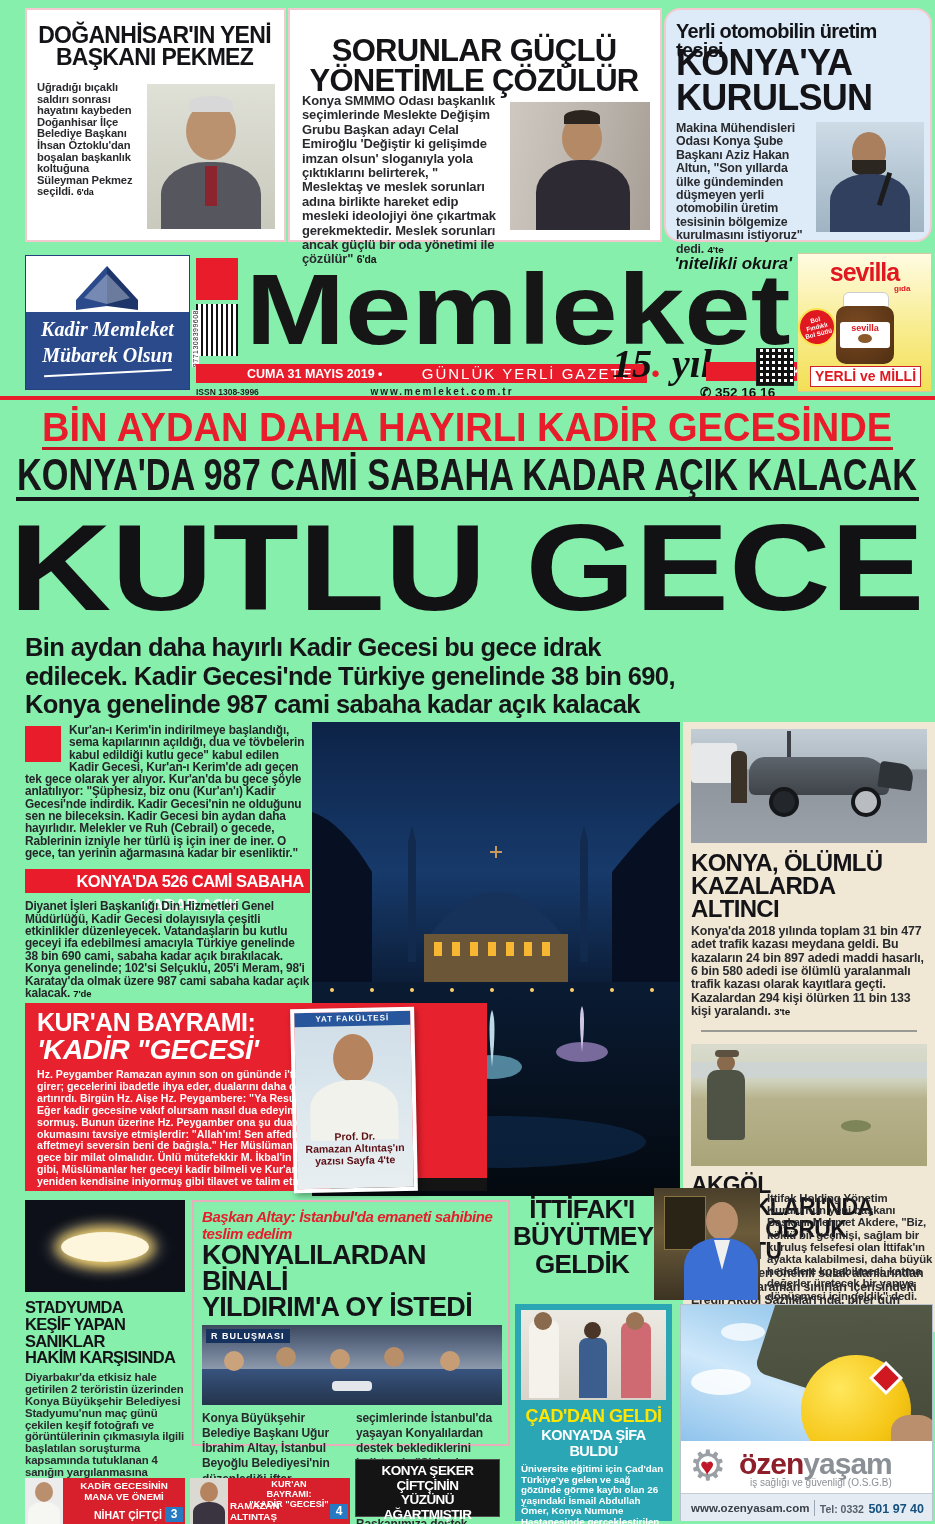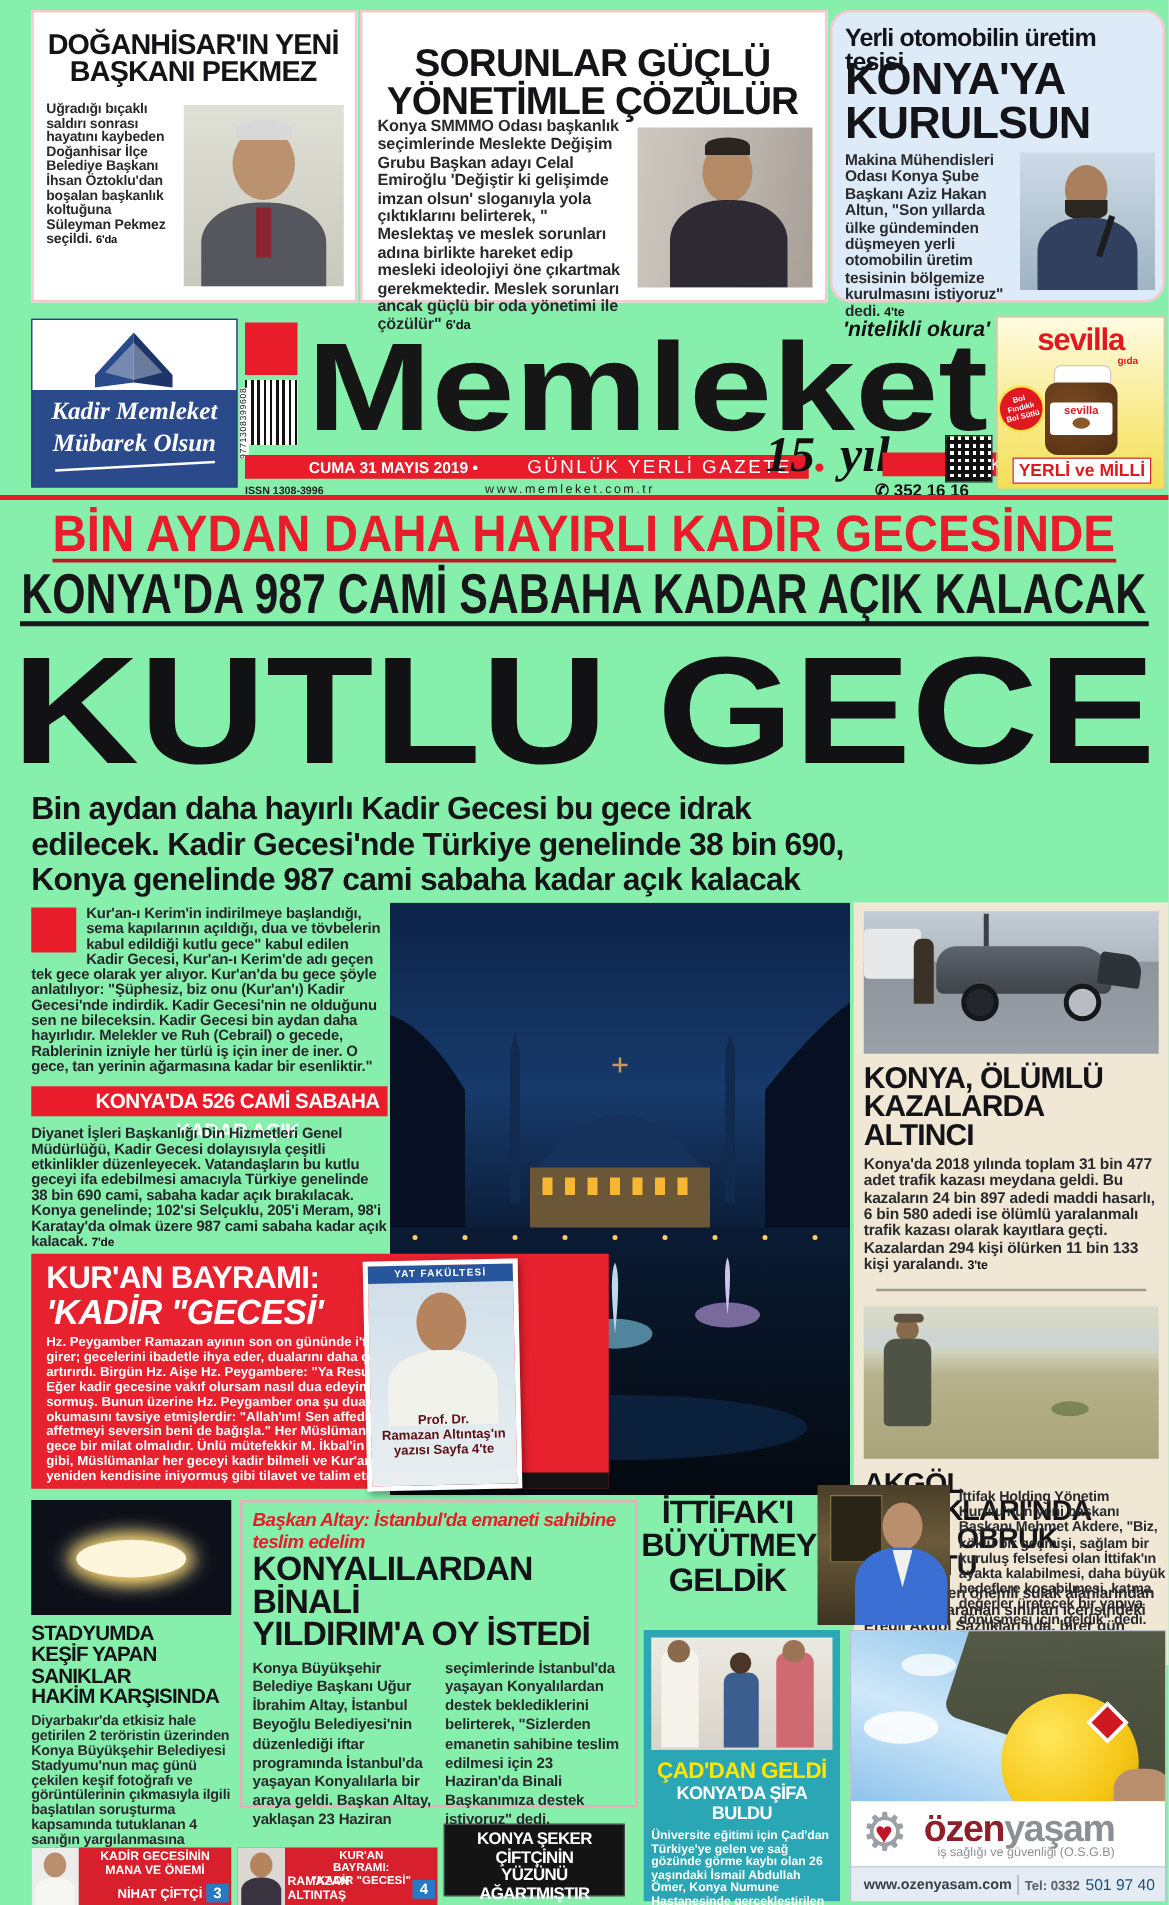--- a/index.html
+++ b/index.html
@@ -91,21 +91,21 @@
     <text x="276" y="92" text-anchor="middle" font-size="100" font-weight="900" fill="#161616" textLength="545" lengthAdjust="spacingAndGlyphs">Memleket</text>
   </svg>
 
   <div class="a" style="left:600px;top:254px;width:192px;text-align:right;font-style:italic;font-weight:bold;font-size:17px;color:#111;">'nitelikli okura'</div>
 
   <div class="a rbar" style="left:196px;top:364px;width:406px;height:19px;display:flex;align-items:center;">
     <span style="font-weight:bold;font-size:12.5px;padding-left:6px;white-space:nowrap;">CUMA 31 MAYIS 2019 •</span>
     <span style="font-size:15px;letter-spacing:2px;margin:0 auto;white-space:nowrap;padding-left:26px;">GÜNLÜK YERLİ GAZETE</span>
   </div>
   <div class="a" style="left:196px;top:387px;font-size:8.5px;color:#222;font-weight:bold;">ISSN 1308-3996</div>
-  <div class="a" style="left:336px;top:386px;width:240px;text-align:center;font-size:10px;font-weight:normal;letter-spacing:2px;color:#222;">www.memleket.com.tr</div>
+  <div class="a" style="left:322px;top:386px;width:240px;text-align:center;font-size:10px;font-weight:bold;letter-spacing:2px;color:#222;">www.memleket.com.tr</div>
 
   <div class="a serif" style="left:612px;top:340px;font-style:italic;font-weight:bold;font-size:40px;color:#111;">
     <span>15</span><span style="color:#e81c2a;">.</span> <span>yıl</span>
   </div>
 
   <div class="a rbar center" style="left:706px;top:362px;width:86px;height:19px;line-height:19px;font-weight:bold;font-size:13px;">75 Krş</div>
   <div class="a" style="left:700px;top:384px;font-weight:bold;font-size:13.5px;color:#111;">
     <span>✆</span>
     <span>352 16 16</span>
   </div>
@@ -272,20 +272,30 @@
     <div class="body" style="margin-top:6px;font-size:11.4px;line-height:11.8px;font-weight:bold;color:#2a2a2e;">
       <span>Diyarbakır'da etkisiz hale getirilen 2 teröristin üzerinden Konya Büyükşehir Belediyesi Stadyumu'nun maç günü çekilen keşif fotoğrafı ve görüntülerinin çıkmasıyla ilgili başlatılan soruşturma kapsamında tutuklanan 4 sanığın yargılanmasına başlandı.</span>
       <span class="ref">3'te</span>
     </div>
   </div>
 
   <div class="a" style="left:192px;top:1200px;width:318px;height:246px;border:2px solid #e9aebc;box-sizing:border-box;padding:6px 8px;">
     <div style="color:#e81c2a;font-style:italic;font-weight:bold;font-size:15px;letter-spacing:-0.4px;">Başkan Altay: İstanbul'da emaneti sahibine teslim edelim</div>
     <div class="bt pl" style="font-size:27px;margin-top:1px;">KONYALILARDAN BİNALİ
 YILDIRIM'A OY İSTEDİ</div>
+    <div class="photo" style="position:relative;width:300px;height:80px;background:linear-gradient(180deg,#3c485e 0%,#66758d 30%,#8d99ab 55%,#5d6878 100%);margin-top:4px;">
+      <div class="a" style="left:4px;top:4px;padding:2px 5px;background:#16325e;color:#fff;font-weight:bold;font-size:9px;letter-spacing:1px;">R BULUŞMASI</div>
+      <div class="a" style="left:0px;top:44px;width:300px;height:36px;background:linear-gradient(180deg,#37537e,#24344c);"></div>
+      <div class="a" style="left:22px;top:26px;width:20px;height:20px;border-radius:50%;background:#caa27c;"></div>
+      <div class="a" style="left:74px;top:22px;width:20px;height:20px;border-radius:50%;background:#b8906a;"></div>
+      <div class="a" style="left:128px;top:24px;width:20px;height:20px;border-radius:50%;background:#c59b74;"></div>
+      <div class="a" style="left:182px;top:22px;width:20px;height:20px;border-radius:50%;background:#b98f6a;"></div>
+      <div class="a" style="left:238px;top:26px;width:20px;height:20px;border-radius:50%;background:#c79d76;"></div>
+      <div class="a" style="left:130px;top:56px;width:40px;height:10px;border-radius:4px;background:#e3e7ec;"></div>
+    </div>
     <div class="body" style="margin-top:6px;font-size:12px;line-height:15.2px;font-weight:bold;color:#2a2a2e;column-count:2;column-gap:10px;">
       <span>Konya Büyükşehir Belediye Başkanı Uğur İbrahim Altay, İstanbul Beyoğlu Belediyesi'nin düzenlediği iftar programında İstanbul'da yaşayan Konyalılarla bir araya geldi. Başkan Altay, yaklaşan 23 Haziran seçimlerinde İstanbul'da yaşayan Konyalılardan destek beklediklerini belirterek, "Sizlerden emanetin sahibine teslim edilmesi için 23 Haziran'da Binali Başkanımıza destek istiyoruz" dedi.</span>
       
     </div>
   </div>
 
   <div class="a bt pl center" style="left:513px;top:1196px;width:138px;font-size:26px;line-height:1.05;">İTTİFAK'I
 BÜYÜTMEYE
 GELDİK</div>
   <div class="photo" style="left:654px;top:1188px;width:106px;height:112px;background:linear-gradient(180deg,#4a3f2a 0%,#6b5b3a 40%,#3c3322 100%);">
@@ -333,21 +343,21 @@
       <span style="margin-left:6px;">
         <span style="font-size:30px;font-weight:900;color:#8e1f2a;letter-spacing:-1px;">özen</span><span style="font-size:30px;font-weight:bold;color:#8b9096;letter-spacing:-1px;">yaşam</span>
         <div style="font-size:10px;color:#8b9096;text-align:right;margin-top:-4px;">iş sağlığı ve güvenliği (O.S.G.B)</div>
       </span>
     </div>
     <div class="a" style="left:0;top:188px;width:251px;height:27px;background:#e4ebf2;display:flex;align-items:center;justify-content:space-between;border-top:1px solid #c2ccd6;">
       <span style="font-size:11.5px;font-weight:bold;color:#3a4048;padding-left:10px;">www.ozenyasam.com</span>
       <span style="width:1px;height:16px;background:#9aa6b2;"></span>
       <span style="padding-right:8px;">
         <span style="font-size:10.5px;color:#56606a;font-weight:bold;">Tel: 0332</span>
-        <span style="font-size:12.5px;color:#16507e;font-weight:400;">501 97 40</span>
+        <span style="font-size:12.5px;color:#16507e;font-weight:700;">501 97 40</span>
       </span>
     </div>
   </div>
 
   <div class="a" style="left:25px;top:1478px;width:160px;height:46px;background:#d8202c;">
     <div class="photo" style="left:0;top:0;width:38px;height:46px;background:#ececec;">
       <div class="head" style="left:10px;top:4px;width:18px;height:20px;background:#b98f6e;"></div>
       <div class="shou" style="left:3px;top:24px;width:32px;height:22px;background:#f6f6f2;"></div>
     </div>
     <div class="a pl center" style="left:40px;top:3px;width:118px;font-size:9.8px;font-weight:900;color:#fff;line-height:10.8px;">KADİR GECESİNİN

